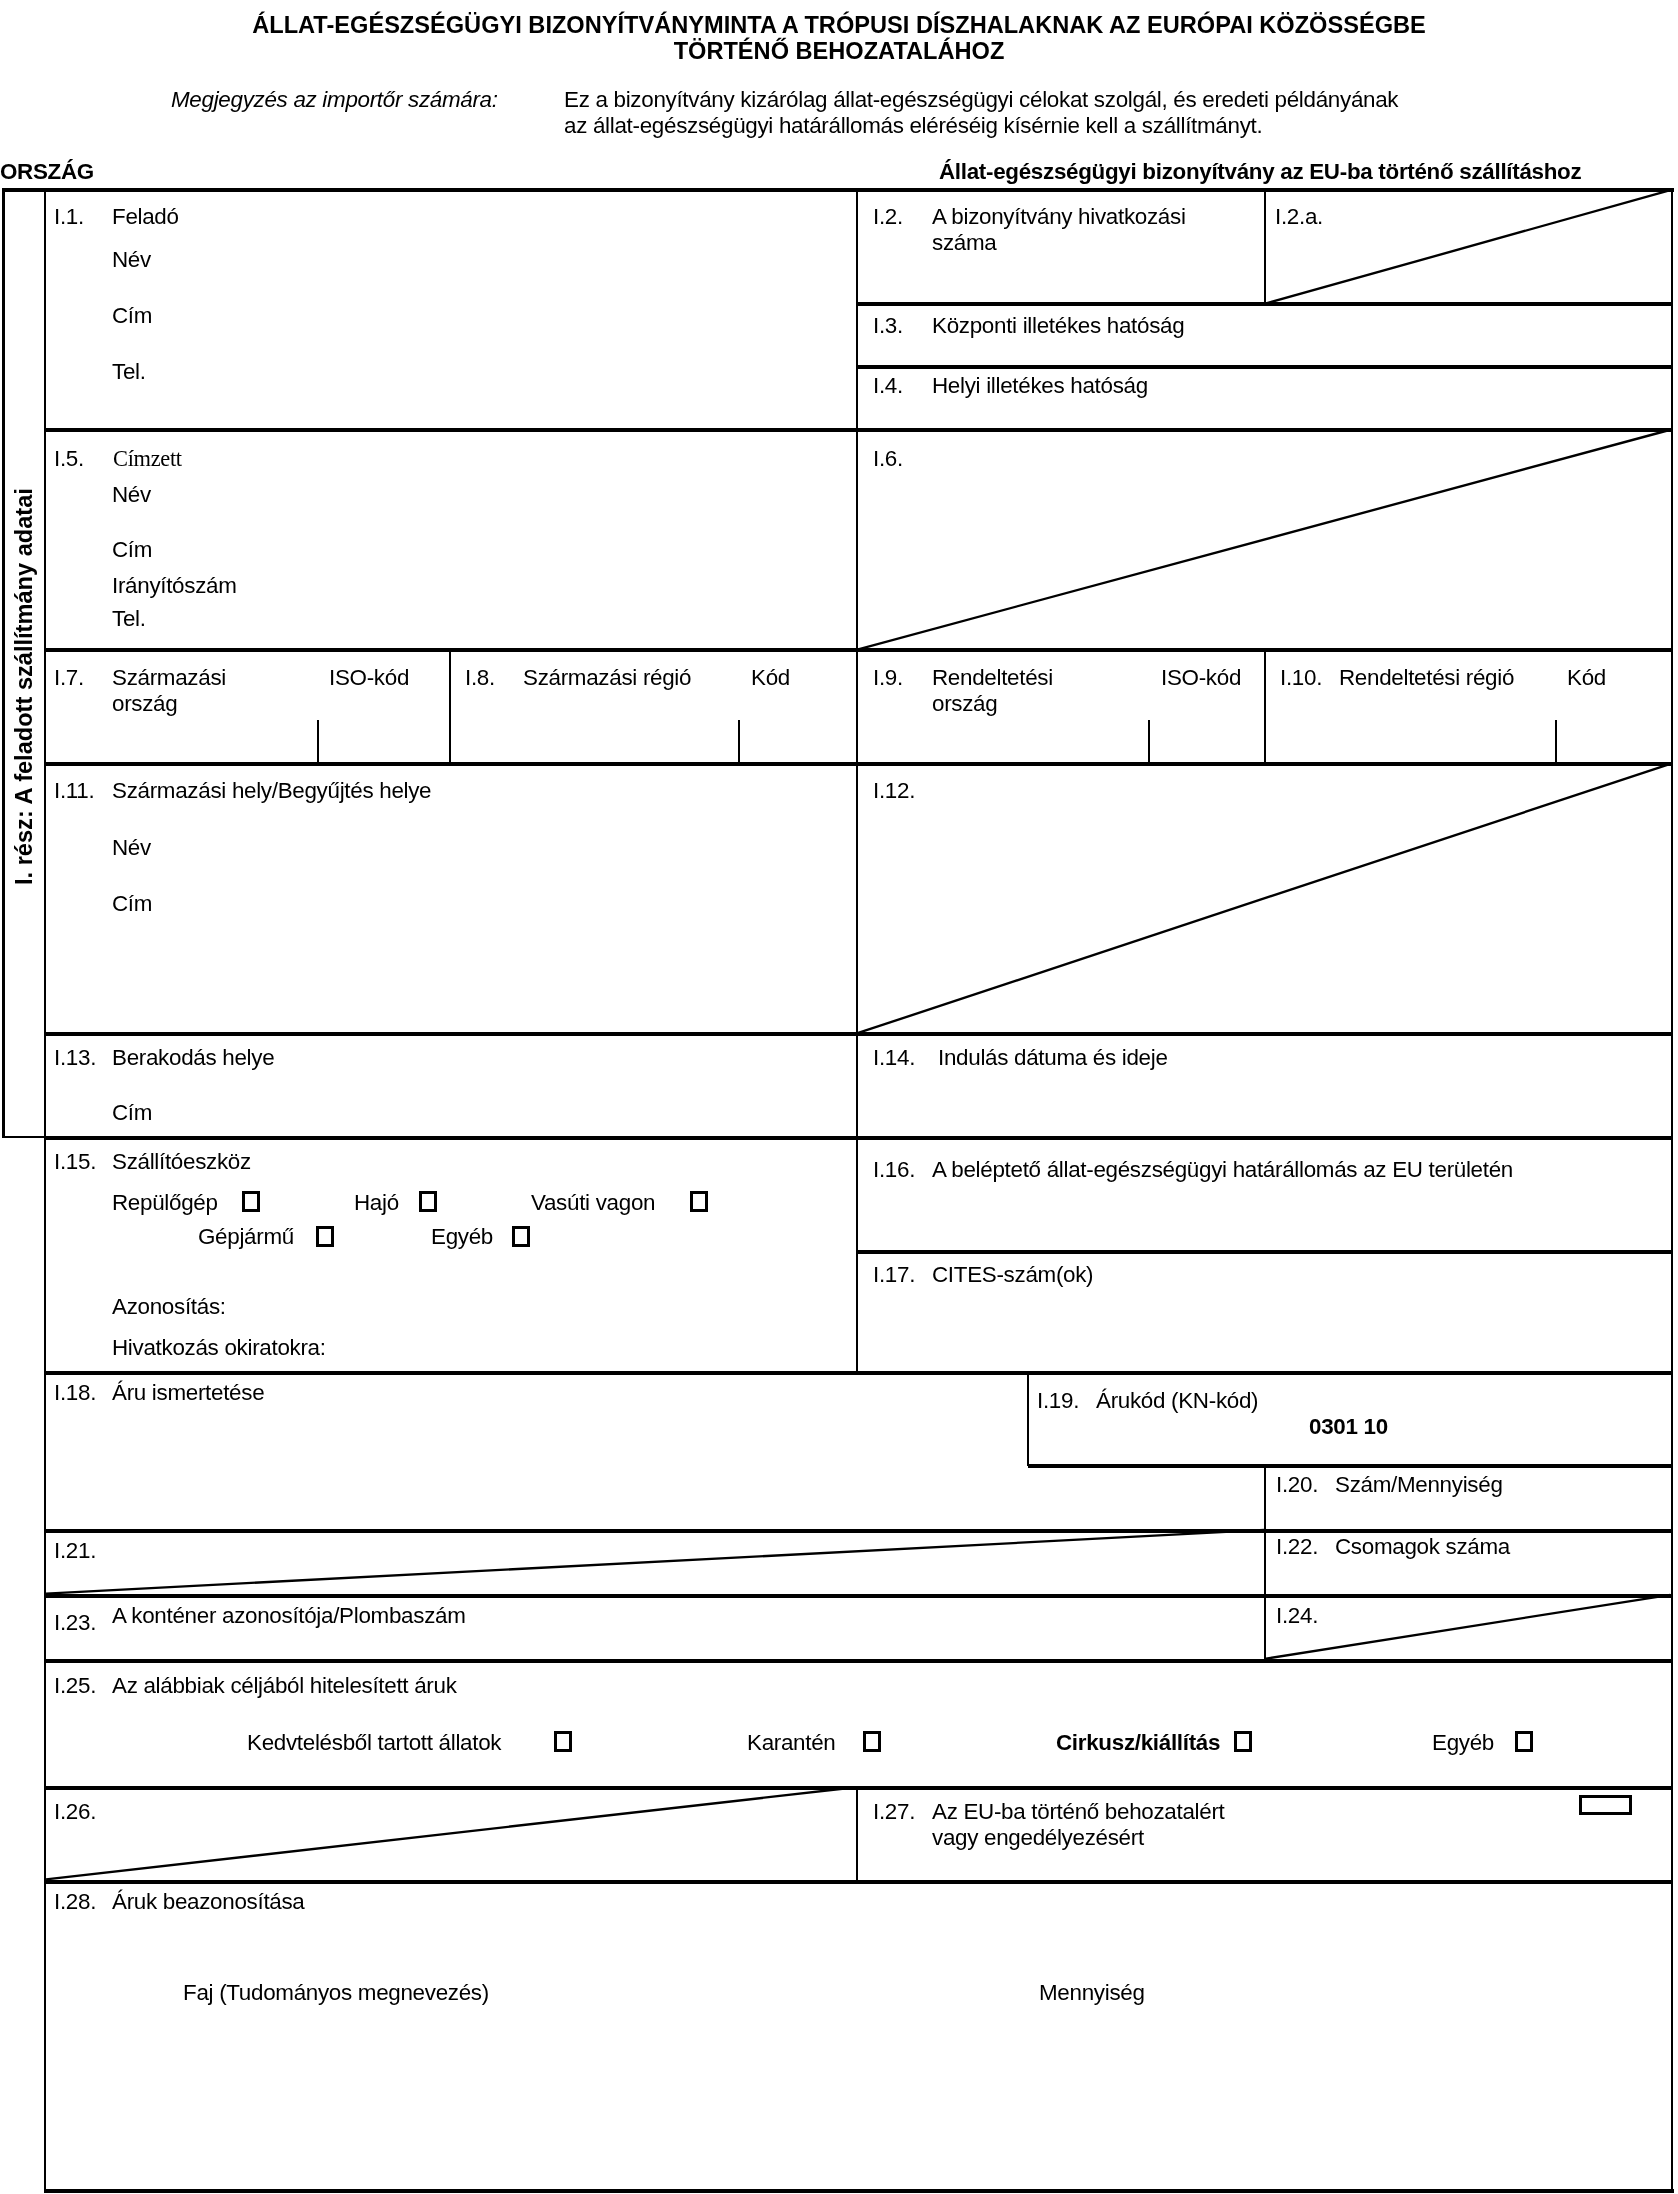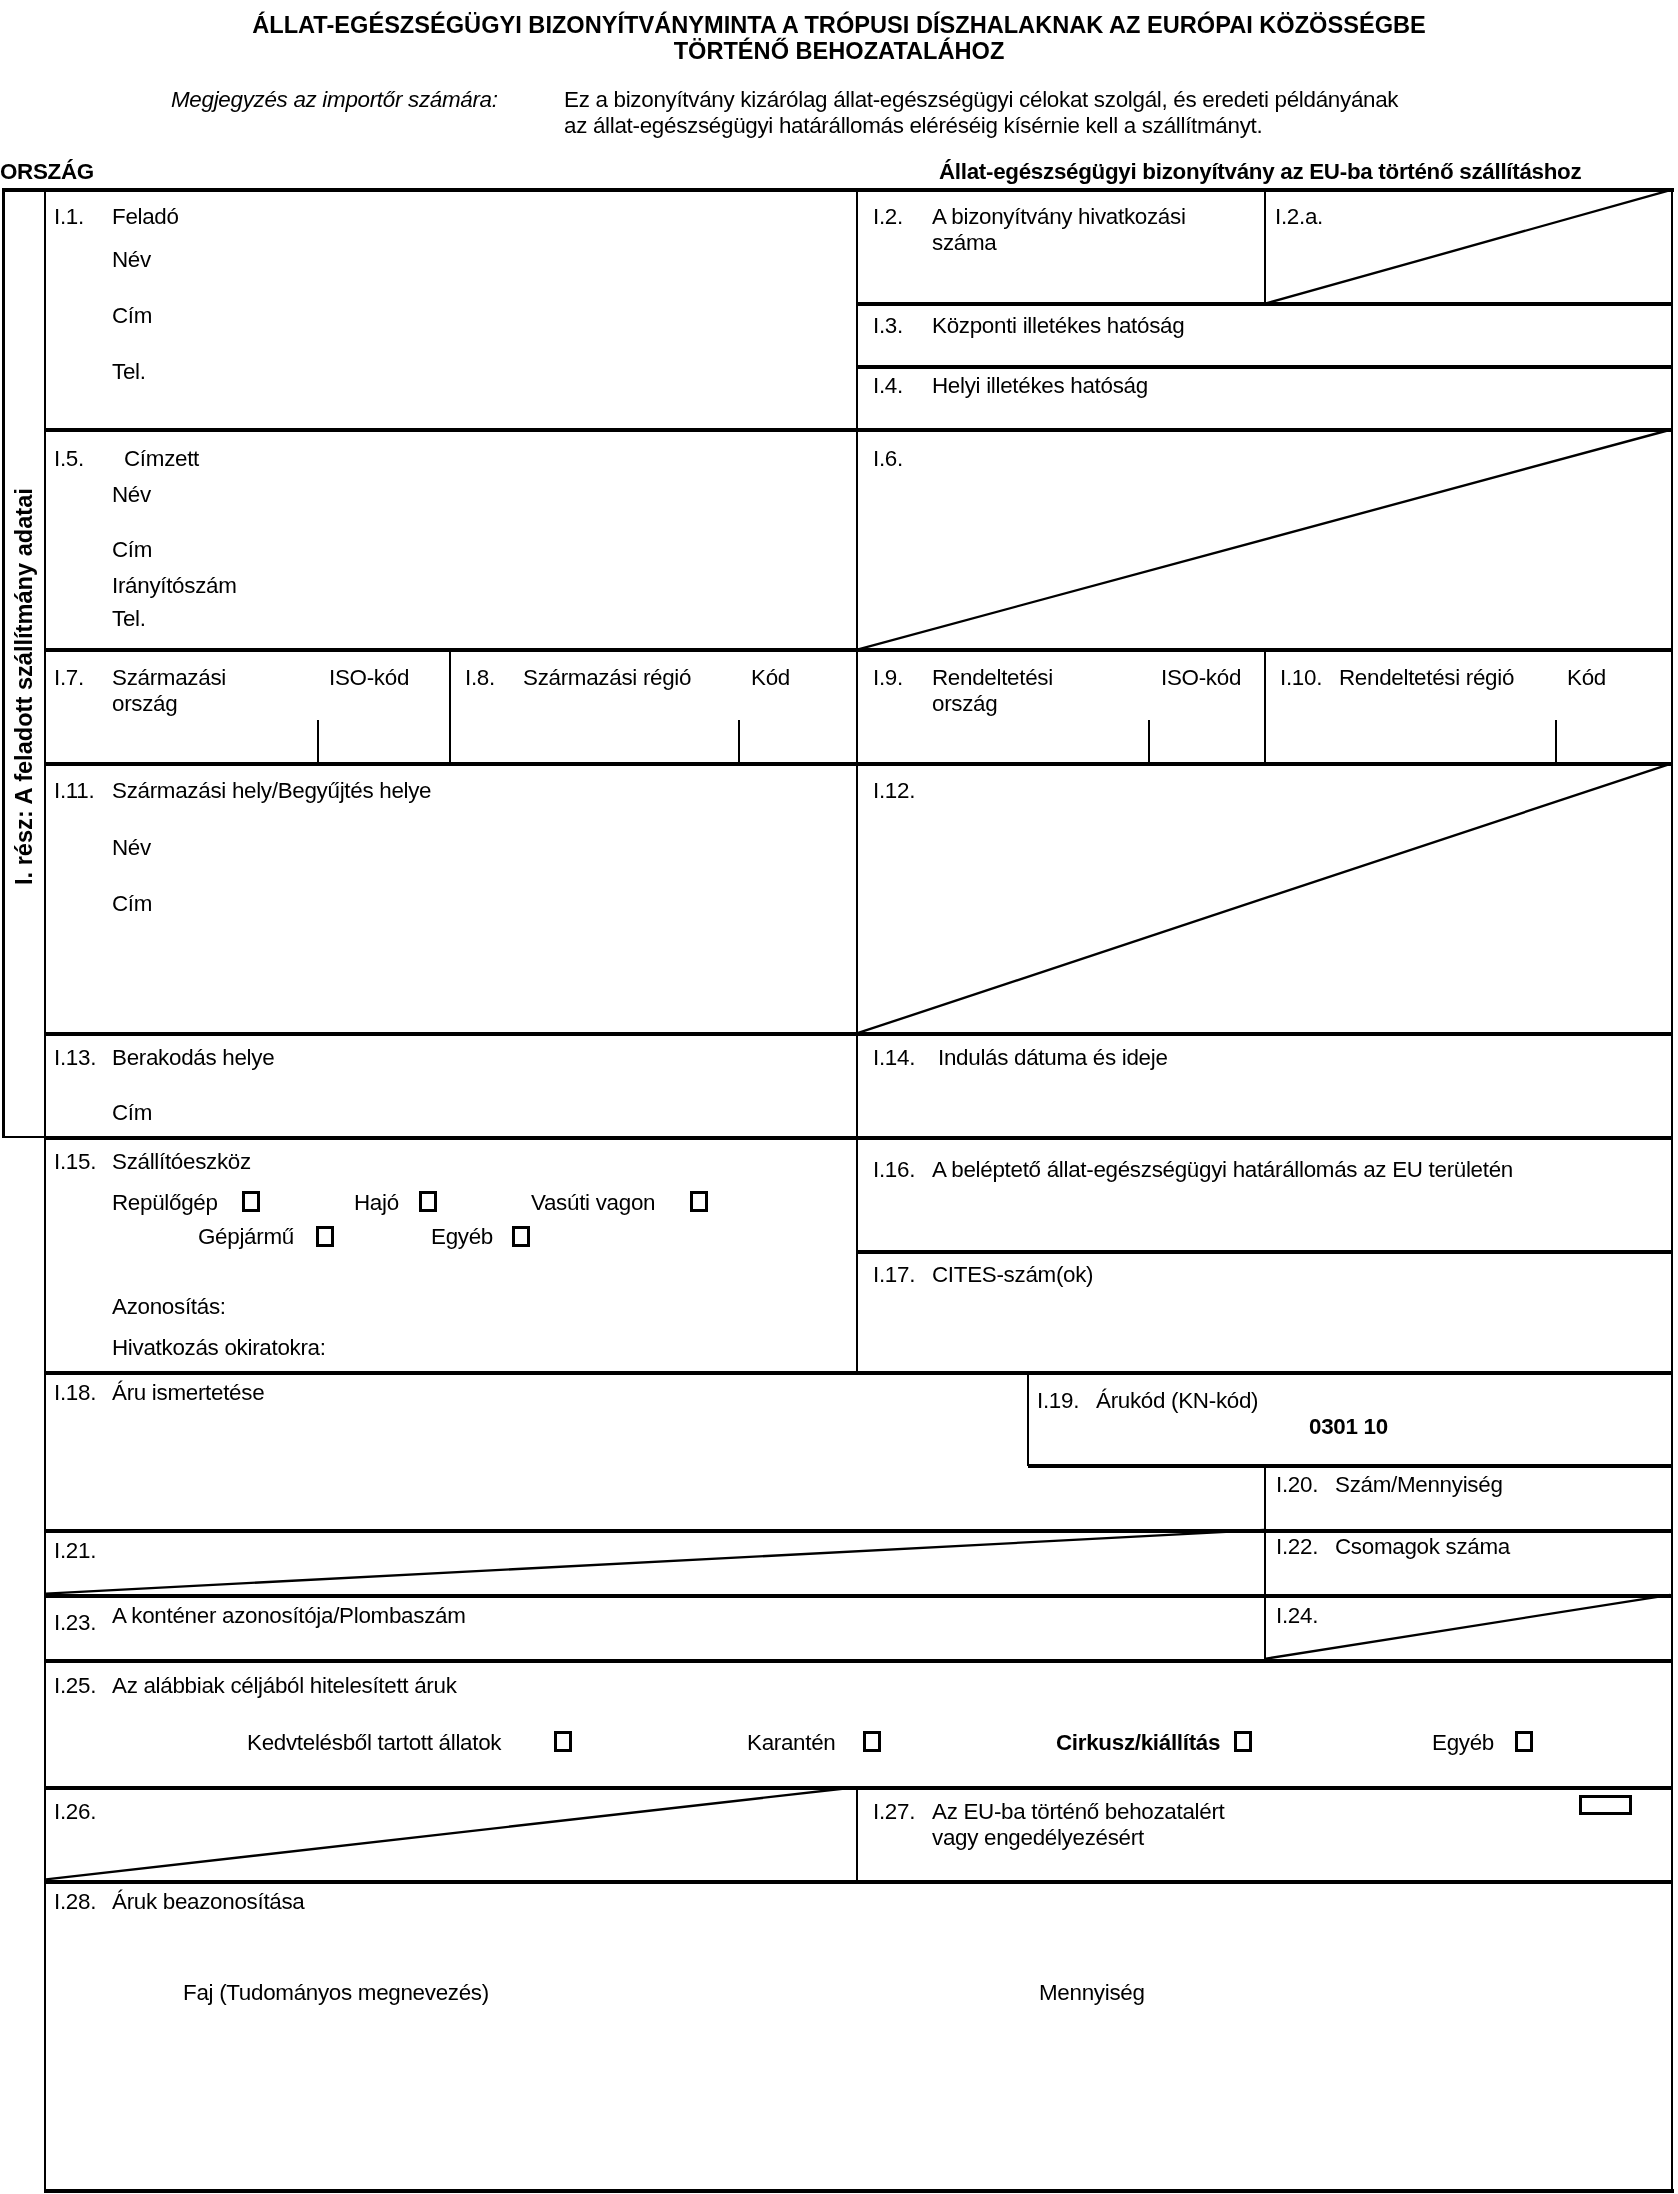--- a/index.html
+++ b/index.html
@@ -83,21 +83,21 @@
 <div class="t" style="left:932px;top:204px;">A bizonyítvány hivatkozási</div>
 <div class="t" style="left:932px;top:230px;">száma</div>
 <div class="t" style="left:1275px;top:204px;">I.2.a.</div>
 
 <div class="t" style="left:873px;top:313px;">I.3.</div>
 <div class="t" style="left:932px;top:313px;">Központi illetékes hatóság</div>
 <div class="t" style="left:873px;top:373px;">I.4.</div>
 <div class="t" style="left:932px;top:373px;">Helyi illetékes hatóság</div>
 
 <div class="t" style="left:54px;top:446px;">I.5.</div>
-<div class="t" style="left:124px;top:446px;">Címzett</div>
+<div class="t" style="left:113px;top:446px;font-family:Liberation Serif, serif;">Címzett</div>
 <div class="t" style="left:112px;top:482px;">Név</div>
 <div class="t" style="left:112px;top:537px;">Cím</div>
 <div class="t" style="left:112px;top:573px;">Irányítószám</div>
 <div class="t" style="left:112px;top:606px;">Tel.</div>
 <div class="t" style="left:873px;top:446px;">I.6.</div>
 
 <div class="t" style="left:54px;top:665px;">I.7.</div>
 <div class="t" style="left:112px;top:665px;">Származási</div>
 <div class="t" style="left:112px;top:691px;">ország</div>
 <div class="t" style="left:329px;top:665px;">ISO-kód</div>

